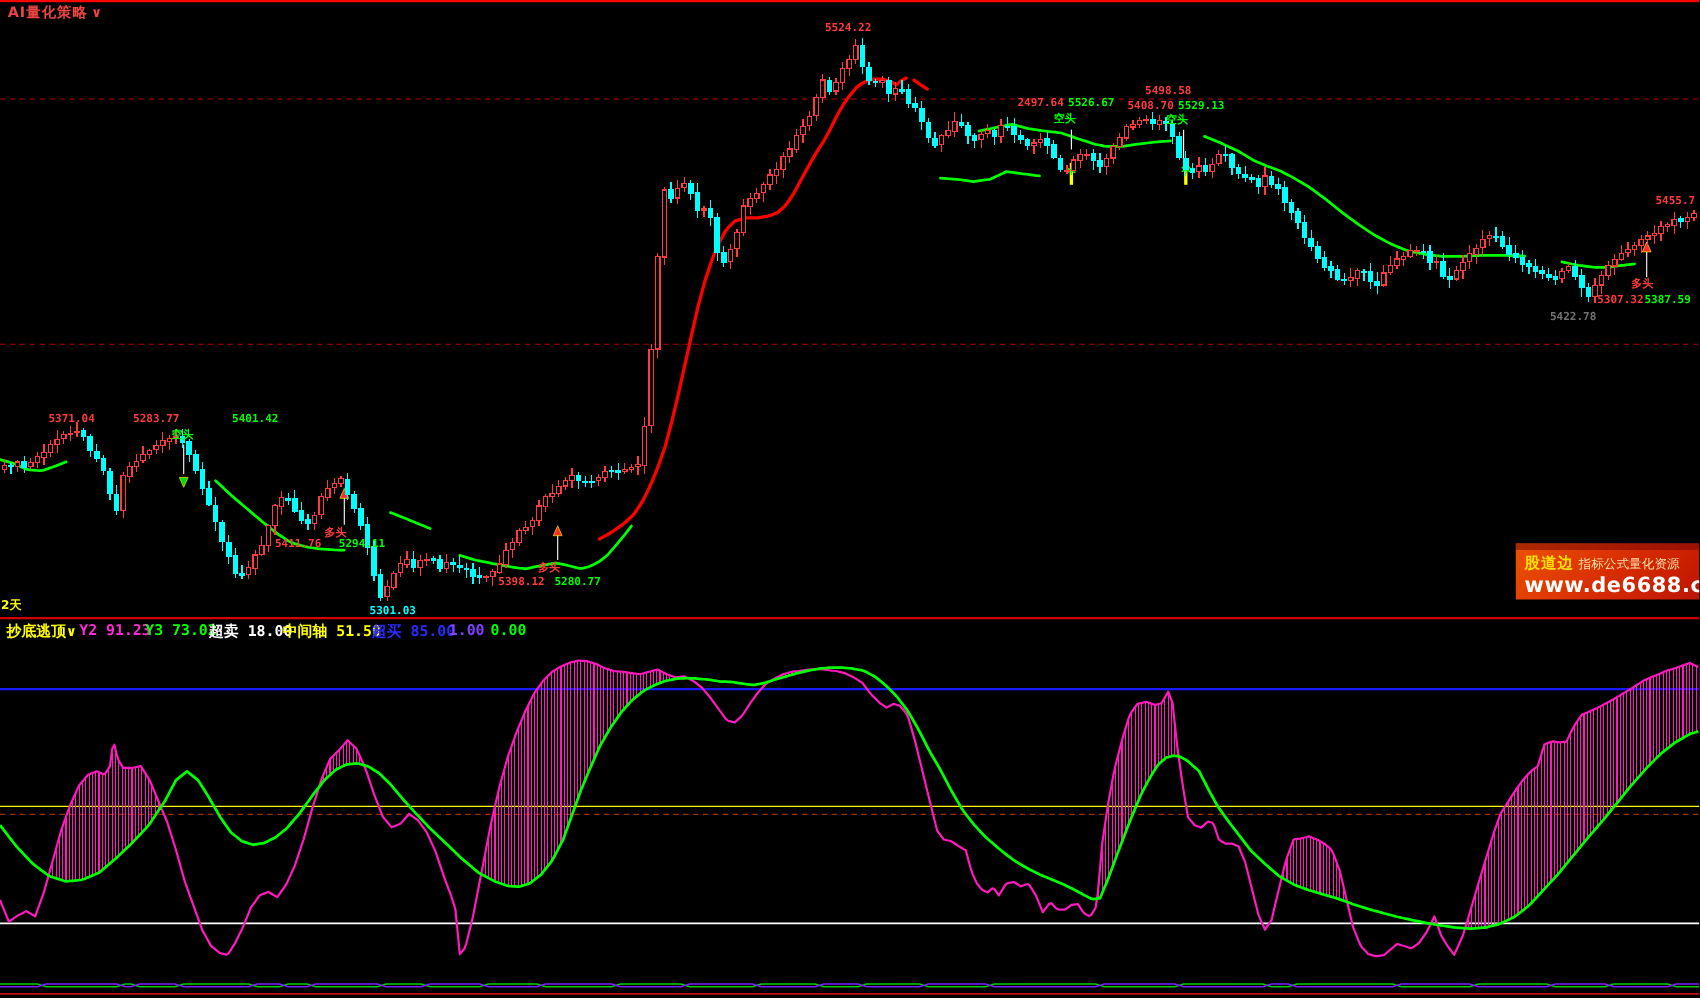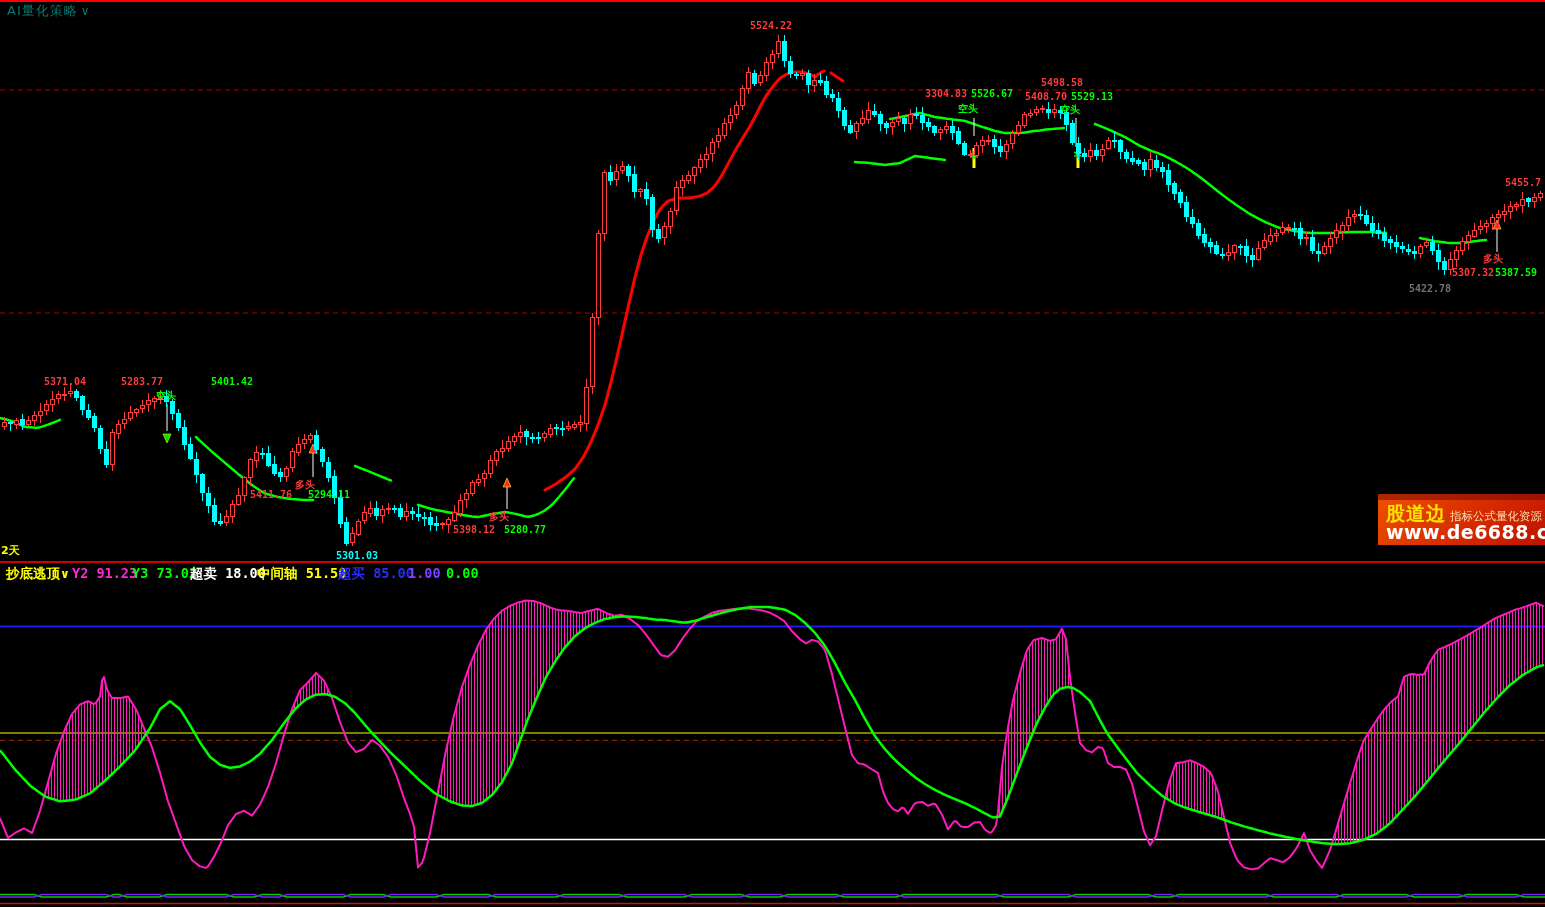--- a/index.html
+++ b/index.html
@@ -1,36 +1,36 @@
 <!DOCTYPE html>
 <html><head>
 <meta charset="utf-8">
 <style>
   html,body{margin:0;padding:0;background:#000;}
   #root{position:relative;width:1545px;height:907px;background:#000;overflow:hidden;
         font-family:"DejaVu Sans",sans-serif;}
   #chart{position:absolute;left:0;top:0;}
   .topline{position:absolute;left:0;top:0;width:100%;height:2px;background:#ff0000;}
-  #strategy{position:absolute;left:7px;top:2px;color:#0f766e;font-size:13px;font-weight:normal;
+  #strategy{position:absolute;left:7px;top:2px;color:#ef4444;font-size:13px;font-weight:bold;
             letter-spacing:1px;cursor:pointer;}
   #strategy .chev{font-size:12px;margin-left:3px;}
   #period{position:absolute;left:1px;top:543px;color:#ffff00;font-size:11px;font-weight:bold;}
   .ann{position:absolute;font-family:"DejaVu Sans Mono","DejaVu Sans",monospace;
        font-size:10px;font-weight:bold;white-space:nowrap;line-height:13px;}
   #ind-header{position:absolute;left:0;top:564px;width:100%;height:19px;font-size:13.5px;
               font-weight:bold;}
   #ind-name{position:absolute;left:6px;top:1px;color:#ffff00;cursor:pointer;}
   #ind-name .chev{font-size:12px;}
   .legend-item{position:absolute;top:1px;font-family:"DejaVu Sans Mono","DejaVu Sans",monospace;
                white-space:nowrap;}
   #watermark{position:absolute;left:1378px;top:494px;width:167px;height:51px;
              background:linear-gradient(135deg,#ee5200 0%,#d62b00 55%,#bd1500 100%);
              box-shadow:inset 0 6px 0 rgba(120,8,0,.55);}
   #wm-row1{position:absolute;left:8px;top:7px;white-space:nowrap;}
-  #wm-brand{color:#ffe400;font-size:19px;font-weight:bold;letter-spacing:1px;font-family:Liberation Mono, monospace;}
+  #wm-brand{color:#ffe400;font-size:14px;font-weight:bold;letter-spacing:1px;font-family:Liberation Mono, monospace;}
   #wm-tag{color:#ffdfae;font-size:11.5px;margin-left:4px;}
   #wm-url{position:absolute;left:8px;top:27px;color:#ffffff;font-size:19px;font-weight:bold;
           font-family:"DejaVu Sans",sans-serif;letter-spacing:.5px;}
 </style>
 </head>
 <body>
 
 <div id="root">
   <svg id="chart" width="1545" height="907">
       <line x1="0" y1="90" x2="1545" y2="90" stroke="#b00000" stroke-width="1" stroke-dasharray="5,4"></line>
@@ -835,21 +835,21 @@
       <div class="ann" style="left: 167px; top: 375px; color: rgb(0, 255, 0); margin-left: 44px;">5401.42</div>
       <div class="ann" style="left: 156px; top: 389px; color: rgb(0, 255, 0);">空头</div>
       <div class="ann" style="left: 295px; top: 478px; color: rgb(250, 60, 60);">多头</div>
       <div class="ann" style="left: 250px; top: 488px; color: rgb(250, 60, 60);">5411.76</div>
       <div class="ann" style="left: 308px; top: 488px; color: rgb(0, 255, 0);">5294.11</div>
       <div class="ann" style="left: 336px; top: 549px; color: rgb(0, 255, 255);">5301.03</div>
       <div class="ann" style="left: 489px; top: 510px; color: rgb(250, 60, 60);">多头</div>
       <div class="ann" style="left: 453px; top: 523px; color: rgb(250, 60, 60);">5398.12</div>
       <div class="ann" style="left: 504px; top: 523px; color: rgb(0, 255, 0);">5280.77</div>
       <div class="ann" style="left: 750px; top: 19px; color: rgb(250, 60, 60);">5524.22</div>
-      <div class="ann" style="left: 925px; top: 87px; color: rgb(250, 60, 60);">3304.83</div>
+      <div class="ann" style="left: 925px; top: 87px; color: rgb(250, 60, 60);">2497.64</div>
       <div class="ann" style="left: 971px; top: 87px; color: rgb(0, 255, 0);">5526.67</div>
       <div class="ann" style="left: 958px; top: 102px; color: rgb(0, 255, 0);">空头</div>
       <div class="ann" style="left: 1041px; top: 76px; color: rgb(250, 60, 60);">5498.58</div>
       <div class="ann" style="left: 1025px; top: 90px; color: rgb(250, 60, 60);">5408.70</div>
       <div class="ann" style="left: 1071px; top: 90px; color: rgb(0, 255, 0);">5529.13</div>
       <div class="ann" style="left: 1060px; top: 103px; color: rgb(0, 255, 0);">空头</div>
       <div class="ann" style="left: 1505px; top: 176px; color: rgb(250, 60, 60);">5455.7</div>
       <div class="ann" style="left: 1483px; top: 252px; color: rgb(250, 60, 60);">多头</div>
       <div class="ann" style="left: 1409px; top: 282px; color: #737373;">5422.78</div>
       <div class="ann" style="left: 1452px; top: 266px; color: rgb(250, 60, 60);">5307.32</div>

